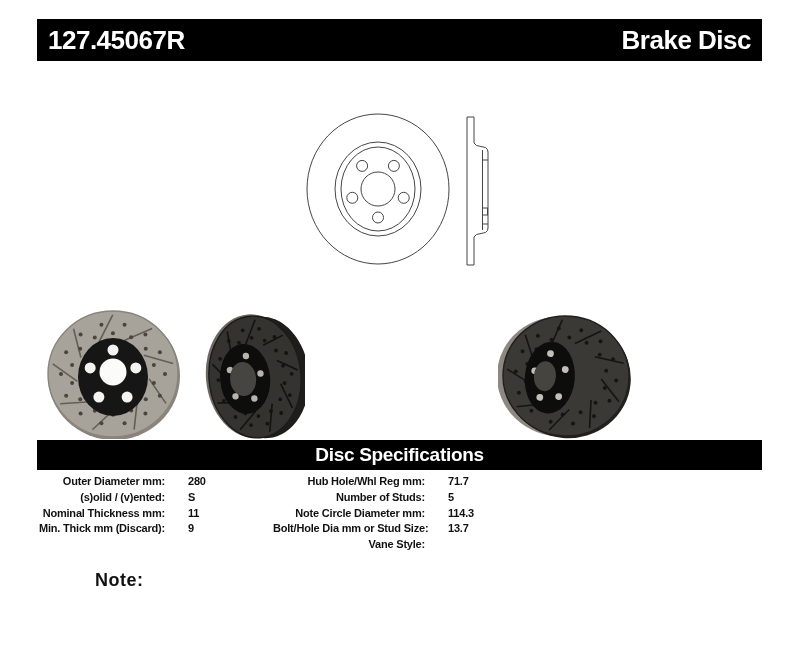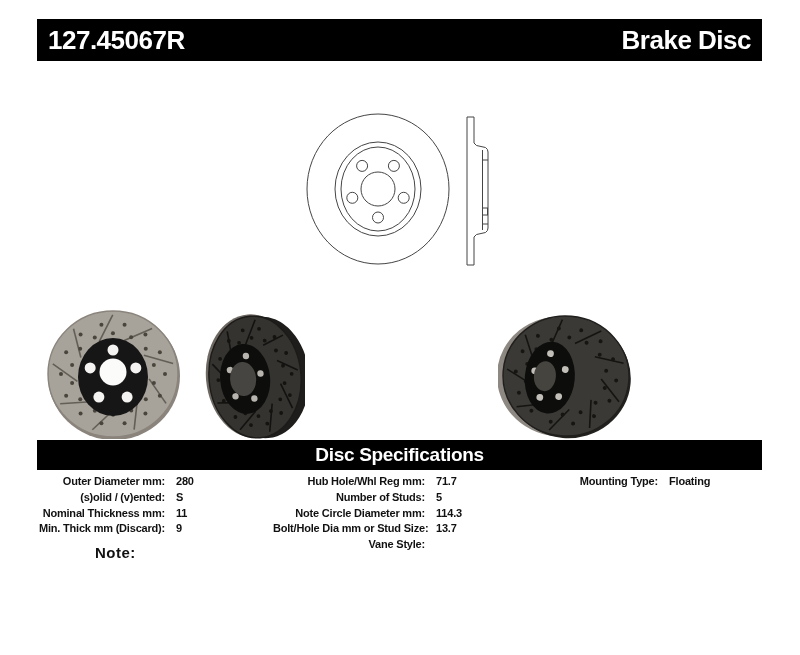--- a/index.html
+++ b/index.html
@@ -25,22 +25,22 @@
   .spec-col{position:absolute;top:474px;}
   .col-left{left:37px;}
   .col-mid{left:273px;}
   .col-right{left:560px;}
   .spec-row{display:flex;height:15.8px;line-height:15.8px;
     font-size:11px;font-weight:bold;letter-spacing:-0.2px;white-space:nowrap;}
   .spec-label{display:inline-block;text-align:right;}
   .col-left .spec-label{width:128px;}
   .col-mid .spec-label{width:152px;}
   .col-right .spec-label{width:98px;}
-  .spec-value{margin-left:11px;}
-  .note{position:absolute;left:95px;top:544px;font-size:15px;font-weight:bold;letter-spacing:0.5px;}
+  .spec-value{margin-left:23px;}
+  .note{position:absolute;left:95px;top:570px;font-size:18px;font-weight:bold;letter-spacing:0.5px;}
 </style>
 </head>
 <body>
 
 <div class="page">
 
   <div class="bar header-bar">
     <span>127.45067R</span>
     <span>Brake Disc</span>
   </div>
@@ -258,22 +258,16 @@
     <div class="spec-row">
       <span class="spec-label">Bolt/Hole Dia mm or Stud Size:</span>
       <span class="spec-value">13.7</span>
     </div>
     <div class="spec-row">
       <span class="spec-label">Vane Style:</span>
       <span class="spec-value"></span>
     </div>
   </div>
 
-  <div class="spec-col col-right">
-    <div class="spec-row">
-      <span class="spec-label">Mounting Type:</span>
-      <span class="spec-value">Floating</span>
-    </div>
-  </div>
 
   <div class="note">Note:</div>
 
 </div>
 
 </body></html>

